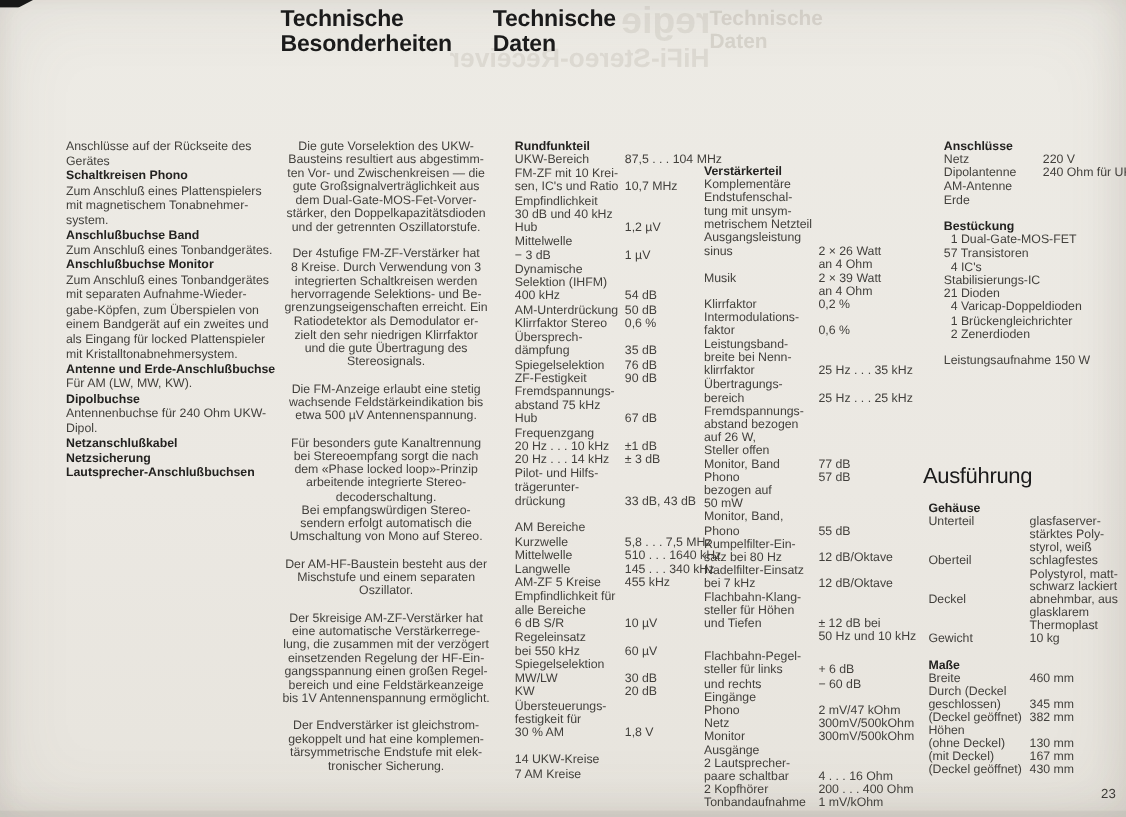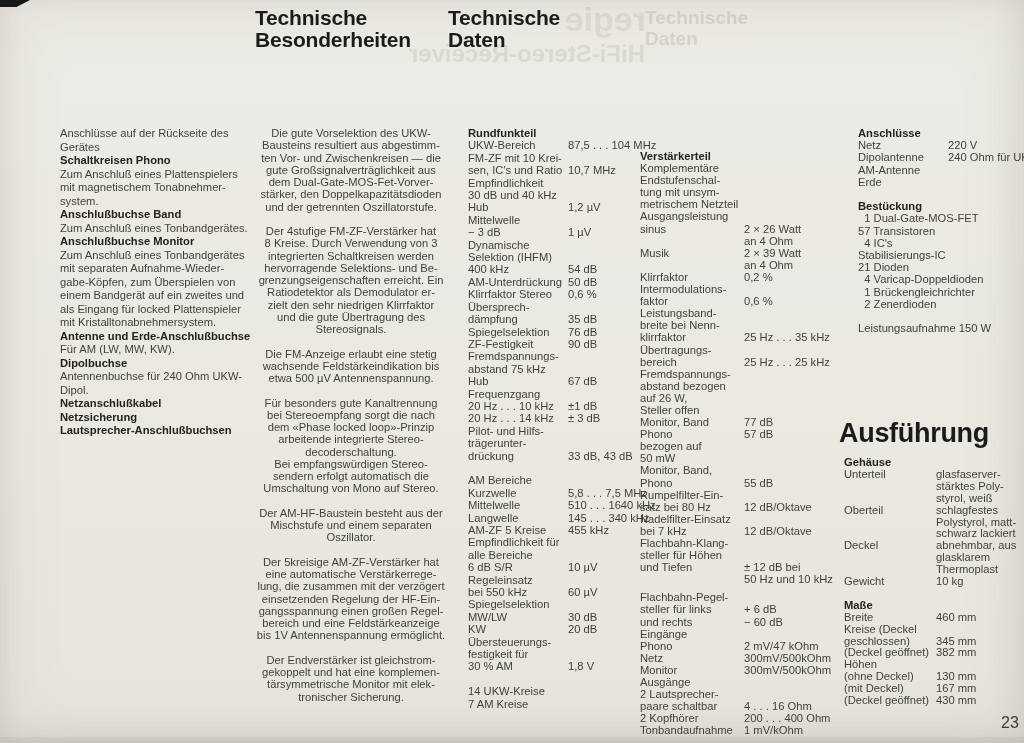--- a/index.html
+++ b/index.html
@@ -40,23 +40,23 @@
   .gap{height:var(--lh);}
   .gap-sm{height:6px;}
   .col1{left:60px;width:192px;--lh:13.5px;}
   .col2{left:255px;width:192px;text-align:center;--lh:12.25px;}
   .col3{left:468px;width:186px;--lh:12.4px;--lw:100px;}
   .col4{left:640px;width:198px;margin-top:23px;--lh:12.1px;--lw:104px;}
   .col5a{left:840px;width:184px;margin-left:18px;--lh:12.2px;--lw:90px;}
   .col5b{left:844px;width:184px;top:457px;--lh:11.9px;--lw:92px;}
   .h-ausfuehrung{
     position:absolute;left:839px;top:419px;margin:0;
-    font-size:27px;line-height:28px;font-weight:bold;letter-spacing:-.3px;color:#1b1b1b;
-  }
-  .page-number{position:absolute;left:1001px;top:714px;font-size:16px;color:#3d3b37;}
+    font-size:20px;line-height:28px;font-weight:normal;letter-spacing:-.3px;color:#1b1b1b;
+  }
+  .page-number{position:absolute;left:1001px;top:714px;font-size:12px;color:#3d3b37;}
 </style>
 </head>
 <body>
 
 <div class="page">
   <div class="corner-mark"></div>
 
   <div class="ghost ghost-model mirror">regie</div>
   <div class="ghost ghost-receiver mirror">HiFi-Stereo-Receiver</div>
   <div class="ghost ghost-daten">Technische
@@ -131,21 +131,21 @@
       <div class="line">Der 5kreisige AM-ZF-Verstärker hat</div>
       <div class="line">eine automatische Verstärkerrege-</div>
       <div class="line">lung, die zusammen mit der verzögert</div>
       <div class="line">einsetzenden Regelung der HF-Ein-</div>
       <div class="line">gangsspannung einen großen Regel-</div>
       <div class="line">bereich und eine Feldstärkeanzeige</div>
       <div class="line">bis 1V Antennenspannung ermöglicht.</div>
       <div class="gap"></div>
       <div class="line">Der Endverstärker ist gleichstrom-</div>
       <div class="line">gekoppelt und hat eine komplemen-</div>
-      <div class="line">tärsymmetrische Monitor mit elek-</div>
+      <div class="line">tärsymmetrische Endstufe mit elek-</div>
       <div class="line">tronischer Sicherung.</div>
     </div>
   <div class="col col3">
       <div class="line bold">Rundfunkteil</div>
       <div class="row"><span class="lbl">UKW-Bereich</span><span class="val">87,5 . . . 104 MHz</span></div>
       <div class="row"><span class="lbl">FM-ZF mit 10 Krei-</span><span class="val"></span></div>
       <div class="row"><span class="lbl">sen, IC's und Ratio</span><span class="val">10,7 MHz</span></div>
       <div class="row"><span class="lbl">Empfindlichkeit</span><span class="val"></span></div>
       <div class="row"><span class="lbl">30 dB und 40 kHz</span><span class="val"></span></div>
       <div class="row"><span class="lbl">Hub</span><span class="val">1,2 µV</span></div>
@@ -270,21 +270,21 @@
       <div class="row"><span class="lbl">Oberteil</span><span class="val">schlagfestes</span></div>
       <div class="row"><span class="lbl"></span><span class="val">Polystyrol, matt-</span></div>
       <div class="row"><span class="lbl"></span><span class="val">schwarz lackiert</span></div>
       <div class="row"><span class="lbl">Deckel</span><span class="val">abnehmbar, aus</span></div>
       <div class="row"><span class="lbl"></span><span class="val">glasklarem</span></div>
       <div class="row"><span class="lbl"></span><span class="val">Thermoplast</span></div>
       <div class="row"><span class="lbl">Gewicht</span><span class="val">10 kg</span></div>
       <div class="gap"></div>
       <div class="line bold">Maße</div>
       <div class="row"><span class="lbl">Breite</span><span class="val">460 mm</span></div>
-      <div class="row"><span class="lbl">Kreise (Deckel</span><span class="val"></span></div>
+      <div class="row"><span class="lbl">Durch (Deckel</span><span class="val"></span></div>
       <div class="row"><span class="lbl">geschlossen)</span><span class="val">345 mm</span></div>
       <div class="row"><span class="lbl">(Deckel geöffnet)</span><span class="val">382 mm</span></div>
       <div class="row"><span class="lbl">Höhen</span><span class="val"></span></div>
       <div class="row"><span class="lbl">(ohne Deckel)</span><span class="val">130 mm</span></div>
       <div class="row"><span class="lbl">(mit Deckel)</span><span class="val">167 mm</span></div>
       <div class="row"><span class="lbl">(Deckel geöffnet)</span><span class="val">430 mm</span></div>
     </div>
 
   <div class="page-number">23</div>
   <div class="bottom-shade"></div>

